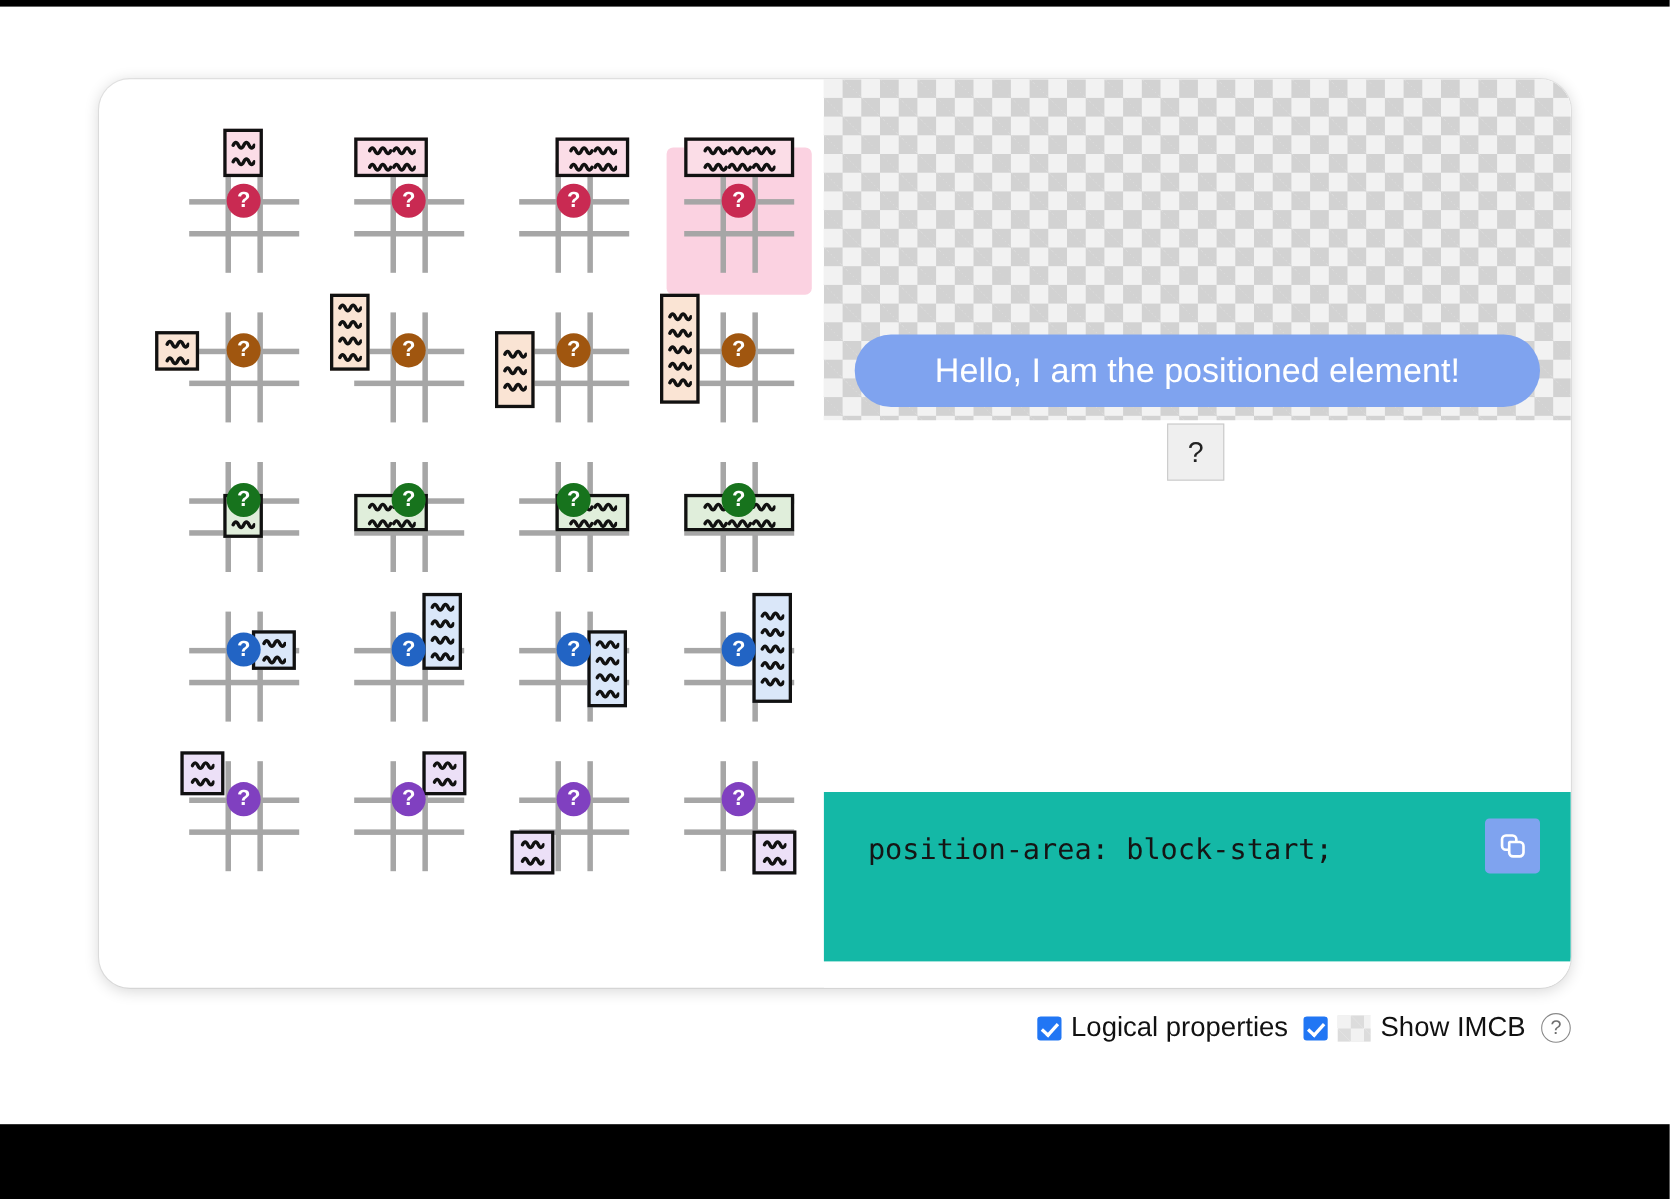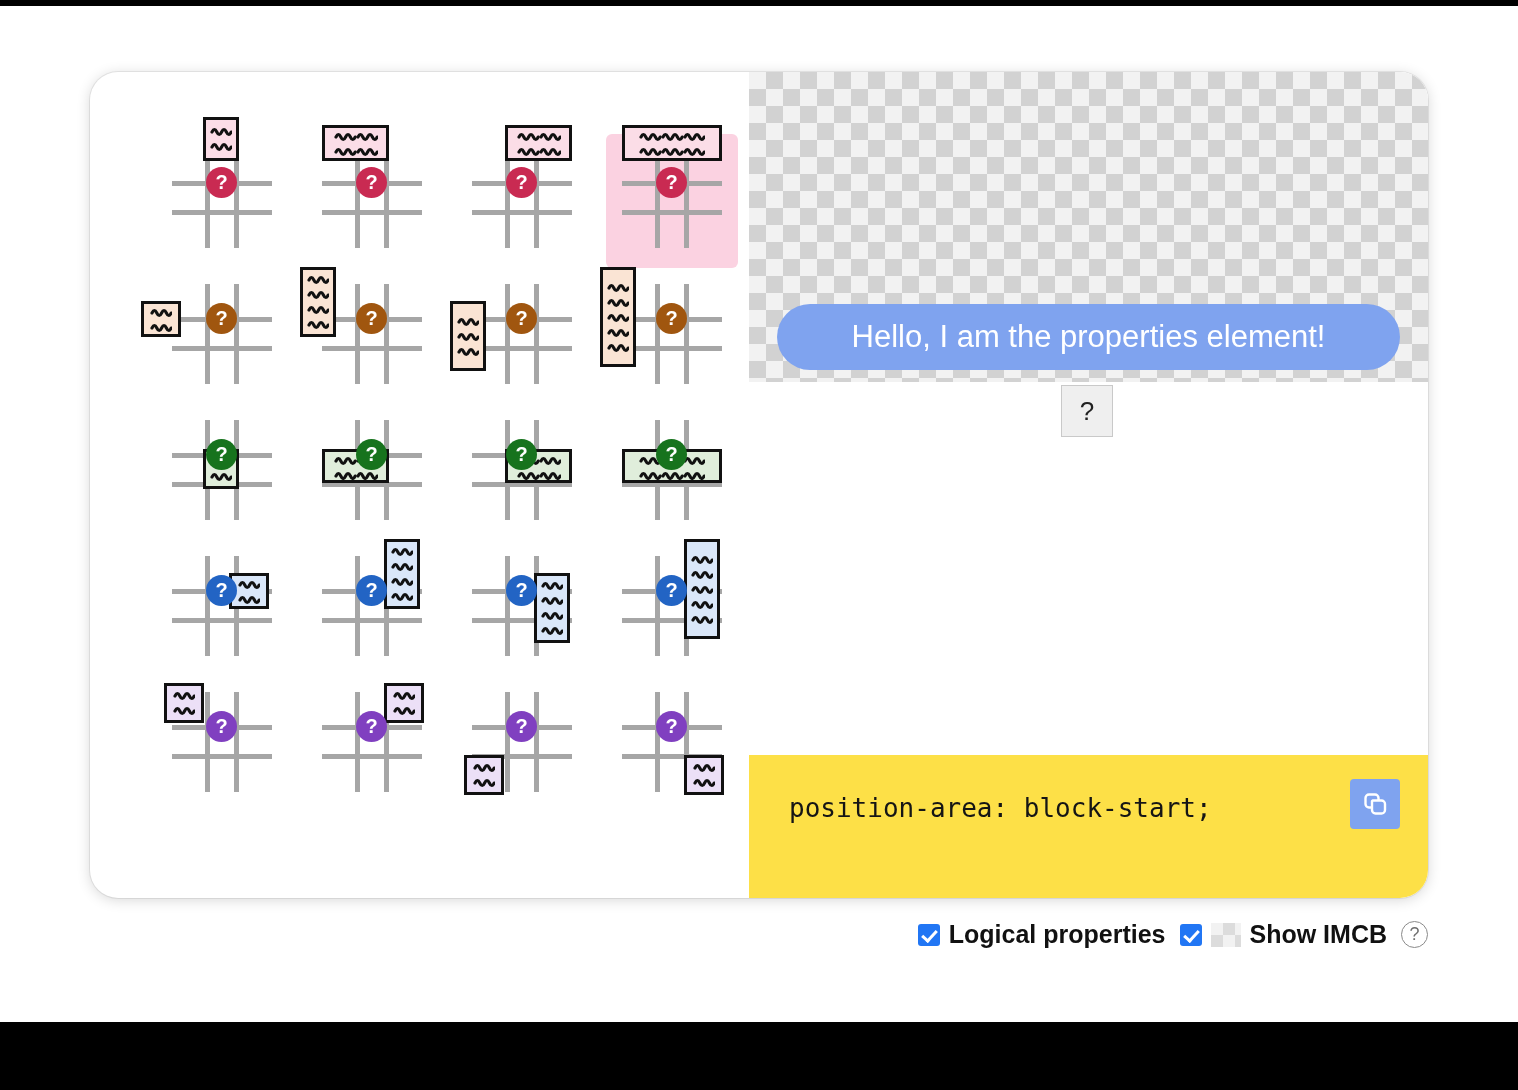--- a/index.html
+++ b/index.html
@@ -138,23 +138,23 @@
     color: #222;
     font-size: 26px;
     line-height: 50px;
     text-align: center;
     font-family: "Liberation Sans", sans-serif;
   }
 
   
   .code-panel {
     position: absolute;
-    left: 659px; top: 683px;
+    left: 659px; top: 648px;
     width: 679px; height: 154px;
-    background: #fde047;
+    background: #14b8a6;
   }
   .code-text {
     position: absolute;
     left: 40px; top: 38px;
     font-family: "DejaVu Sans Mono", monospace;
     font-size: 26px;
     color: #151515;
     white-space: pre;
   }
   .copy-btn {
@@ -177,21 +177,21 @@
     left: 0; top: 920px;
     width: 1428px;
     display: flex;
     align-items: center;
     justify-content: flex-end;
     gap: 10px;
     padding-right: 0;
     font-size: 25px;
     color: #111;
   }
-  .ctrl { display: flex; align-items: center; gap: 9px; font-weight: bold; }
+  .ctrl { display: flex; align-items: center; gap: 9px; }
   .cbx {
     width: 22px; height: 22px;
     border-radius: 3px;
     background: #2176f4;
     position: relative;
     cursor: pointer;
     flex: 0 0 auto;
   }
   .cbx::after {
     content: "";
@@ -565,21 +565,21 @@
                 </svg>
               </div>
               <div class="anchor-dot" style="background: rgb(128, 64, 192); left: 34px; top: 19px;">?</div>
             </div>
           </div>
         </div>
     </div>
 
     <div class="preview-pane">
       <div class="imcb"></div>
-      <div class="bubble">Hello, I am the properties element!</div>
+      <div class="bubble">Hello, I am the positioned element!</div>
       <div class="anchor-chip">?</div>
     </div>
 
     <div class="code-panel">
       <div class="code-text">position-area: block-start;</div>
       <button class="copy-btn">
         <svg width="28" height="28" viewBox="0 0 28 28" aria-hidden="true">
           <rect x="4.5" y="4.5" width="13" height="13" rx="3.5" ry="3.5" fill="none" stroke="#ffffff" stroke-width="2.4"></rect>
           <path d="M11.5 10.5 h9 a3.5 3.5 0 0 1 3.5 3.5 v6 a3.5 3.5 0 0 1 -3.5 3.5 h-6 a3.5 3.5 0 0 1 -3.5 -3.5 v-9 z" fill="#7fa3ef" stroke="#ffffff" stroke-width="2.4" stroke-linejoin="round"></path>
         </svg>

